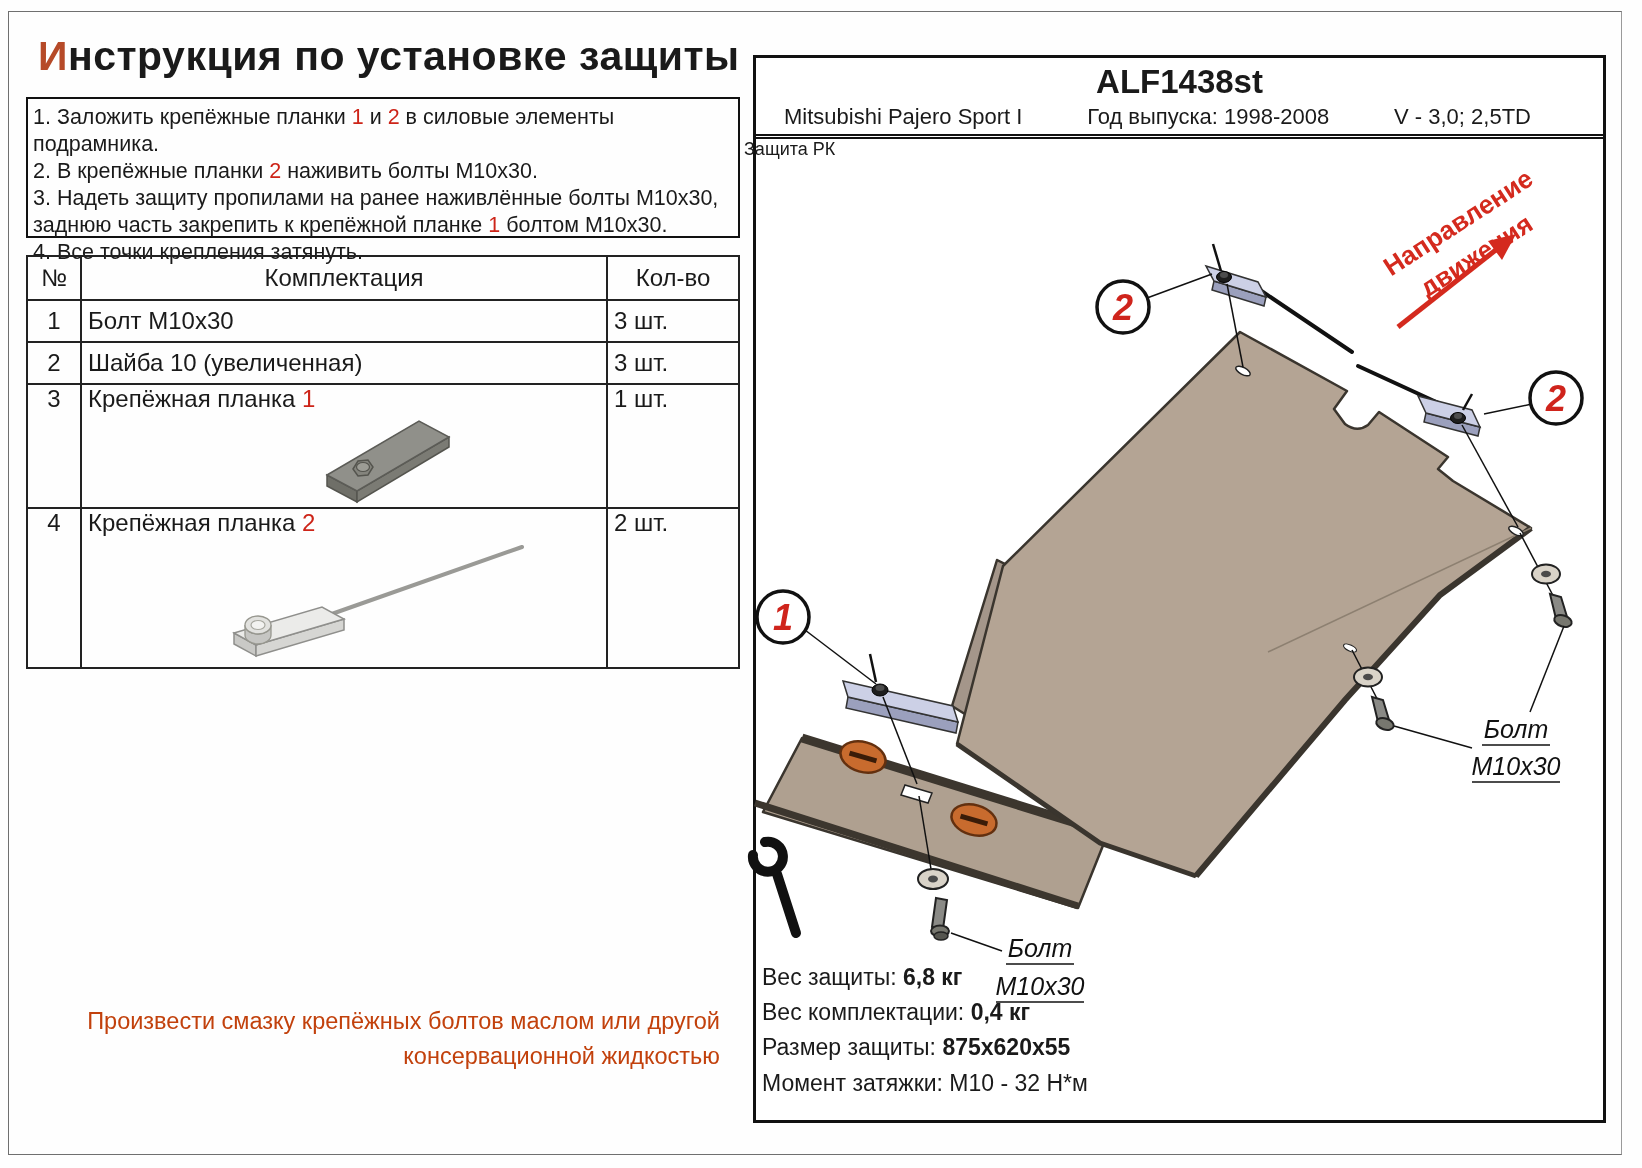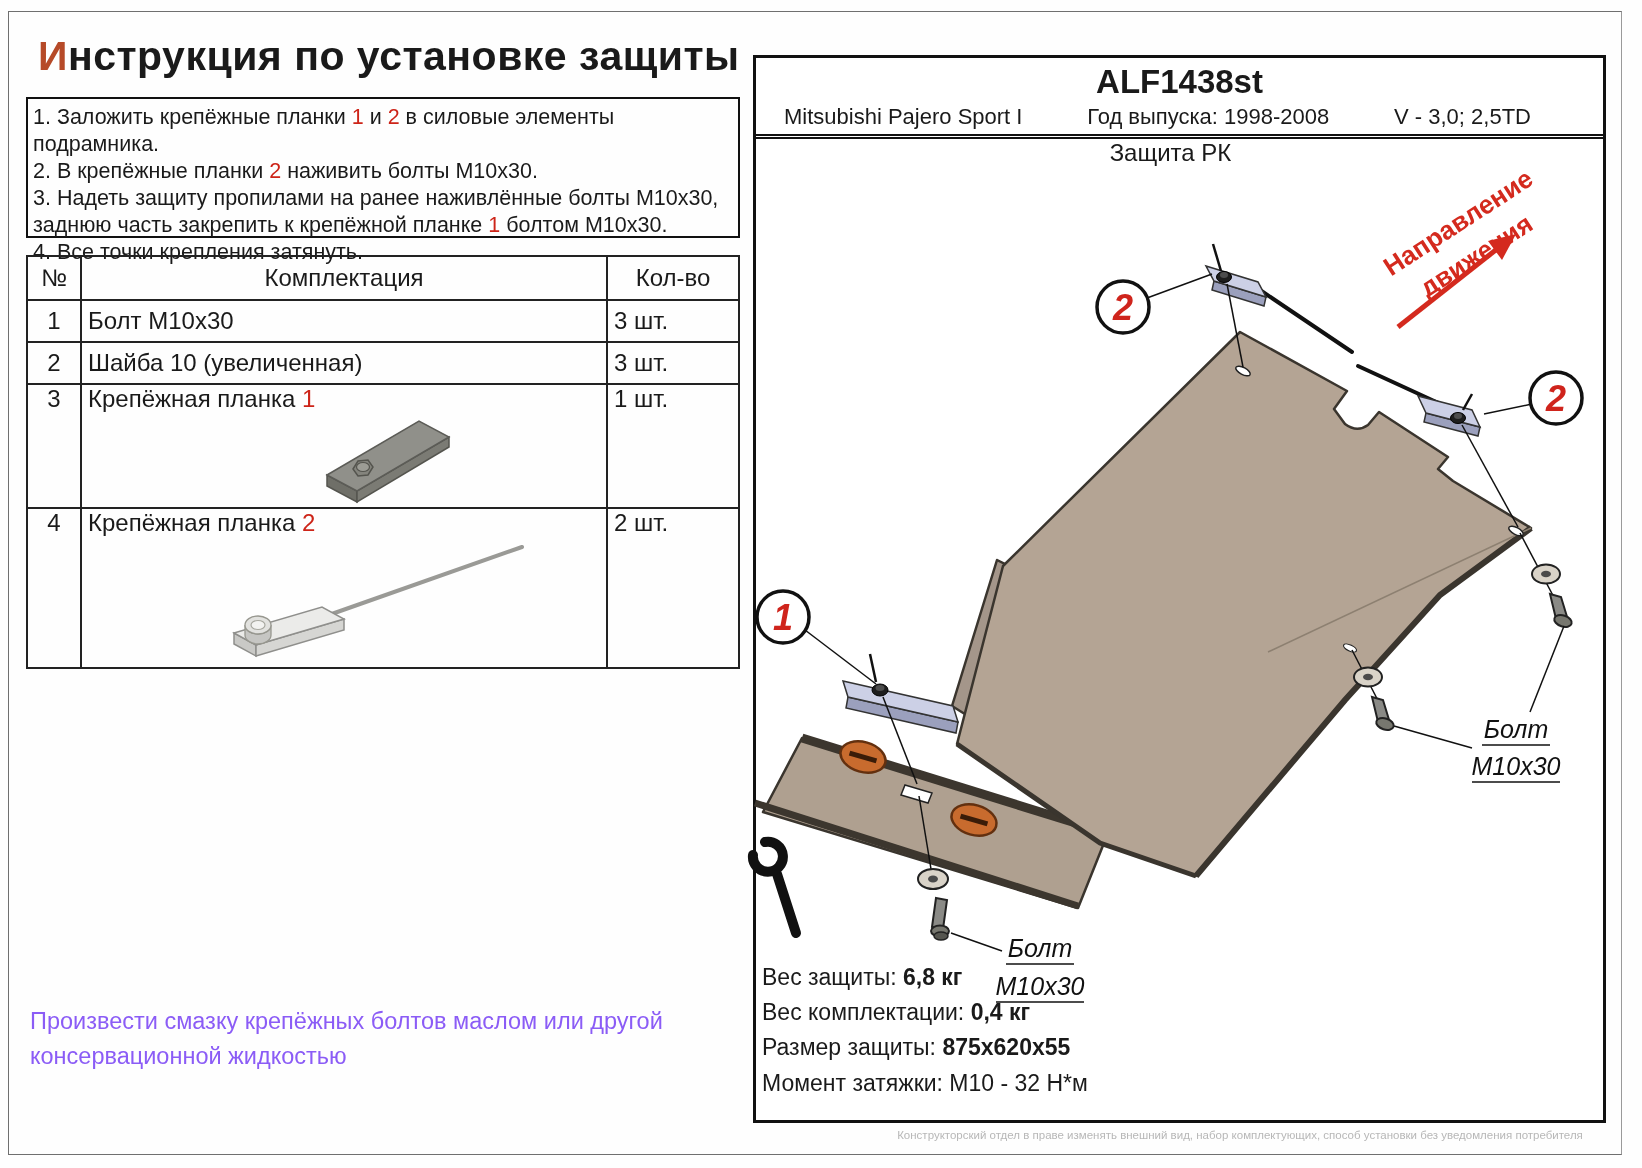--- a/index.html
+++ b/index.html
@@ -21,30 +21,30 @@
   .c-name{width:536px;text-align:left;position:relative;}
   .c-qty{width:118px;border-radius:16px;}
   table.parts tr:nth-child(1) td{height:40px;vertical-align:middle;}
   table.parts tr:nth-child(2) td{height:40px;vertical-align:middle;}
   table.parts tr:nth-child(3) td{height:122px;}
   table.parts tr:nth-child(4) td{height:158px;}
   table.parts .red{color:#cd2418;}
   .part-img{position:absolute;}
   #img-row3{left:225px;top:22px;}
   #img-row4{left:140px;top:26px;}
-  .grease-note{position:absolute;left:30px;top:1004px;width:690px;text-align:left;
-               color:#8b5cf6;font-size:23.5px;line-height:1.5;}
+  .grease-note{position:absolute;left:30px;top:1004px;width:690px;text-align:right;
+               color:#c2410c;font-size:23.5px;line-height:1.5;}
   
   .right-panel{position:absolute;left:744px;top:55px;width:853px;height:1068px;box-sizing:border-box;
                border:3px solid #111;background:#fff;margin-left:9px;}
   .rp-header{height:76px;border-bottom:5px double #111;}
   .part-code{text-align:center;font-size:33px;font-weight:bold;padding-top:5px;}
   .rp-sub{display:flex;justify-content:space-between;font-size:22px;margin-top:3px;
           padding:0 72px 0 28px;}
-  .drawing-title{position:absolute;left:744px;top:139px;width:853px;text-align:center;font-size:24px;}
+  .drawing-title{position:absolute;left:744px;top:139px;width:853px;font-size:18px;}
   svg.drawing{position:absolute;left:744px;top:135px;width:853px;height:988px;}
   .specs{position:absolute;left:762px;top:960px;font-size:23px;line-height:1.53;}
   .specs .b{font-weight:bold;text-align:center;}
   .disclaimer{position:absolute;left:880px;top:1129px;width:720px;text-align:center;
               font-size:11.5px;color:#b7b7b7;}
   .dir-text{font-size:26px;font-weight:600;fill:#d42a1e;}
   .callout-num{font-size:36px;font-weight:bold;font-style:italic;fill:#cf241c;}
   .bolt-label{font-size:25px;font-style:italic;fill:#111;}
 </style>
 </head>
@@ -267,14 +267,13 @@
     </g>
   </svg>
 
   <div class="specs" id="specs">
       <div><span>Вес защиты: </span><span class="b">6,8 кг</span></div>
       <div><span>Вес комплектации: </span><span class="b">0,4 кг</span></div>
       <div><span>Размер защиты: </span><span class="b">875х620х55</span></div>
       <div><span>Момент затяжки:  </span><span>М10 - 32 Н*м</span></div>
     </div>
 
-  <div class="disclaimer">Конструкторский отдел в праве изменять внешний вид, набор комплектующих, способ установки без уведомления потребителя</div>
 </div>
 
 </body></html>

